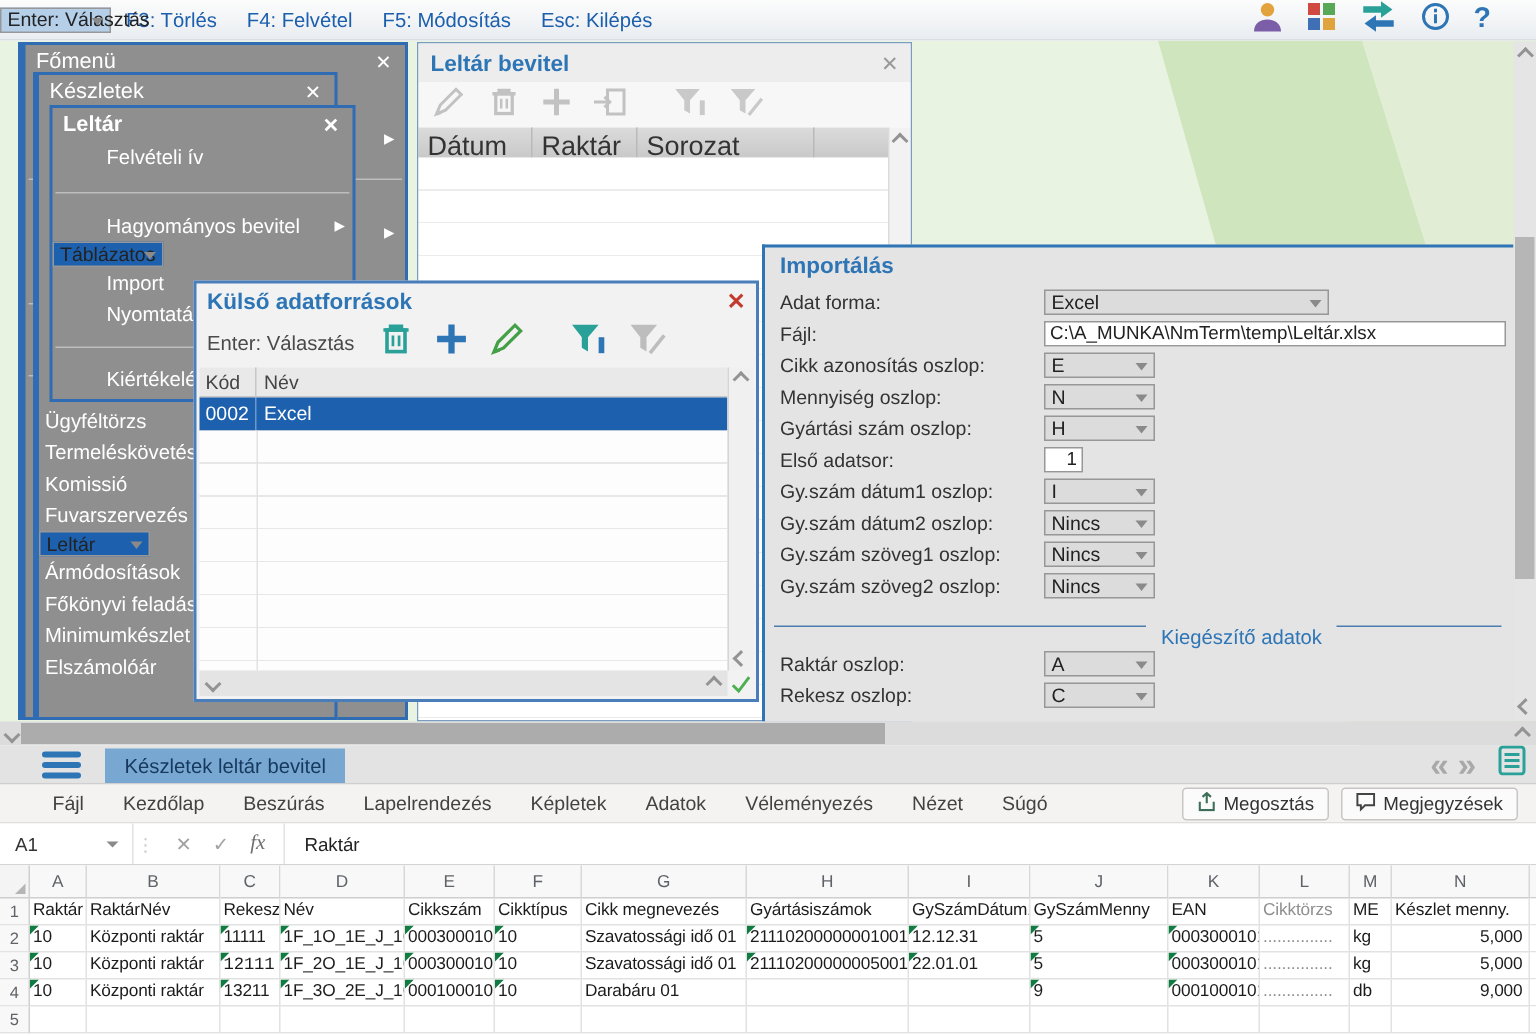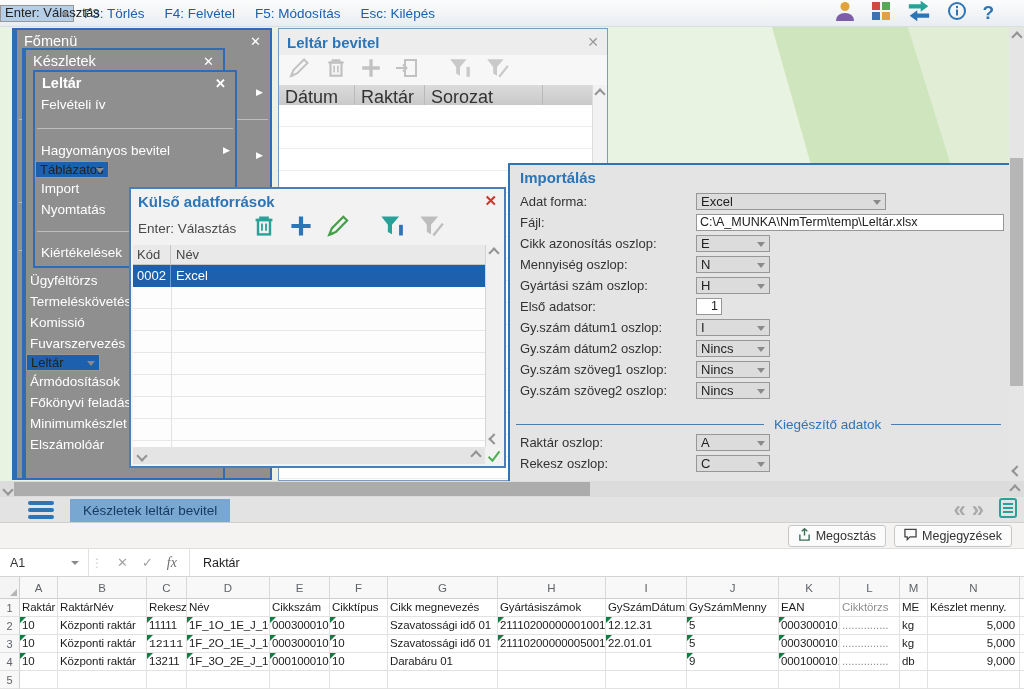--- a/index.html
+++ b/index.html
@@ -21,21 +21,21 @@
 .win{position:absolute;box-sizing:border-box;}
 .menuwin{background:#8f8f8f;border:2px solid #2f6cb3;}
 .win-fomenu{left:12px;top:28px;width:260px;height:452px;border-left-width:5px;z-index:1;}
 .win-keszletek{left:22px;top:48px;width:203px;height:432px;border-left-width:4px;z-index:2;}
 .win-leltar{left:33px;top:70px;width:204px;height:198px;z-index:3;}
 .mtitle{height:22px;display:flex;align-items:center;color:#fff;font-size:14.5px;padding:0 7px;}
 .mtitle .ttl{flex:1;white-space:nowrap;overflow:hidden;}
 .mclose{color:#fff;font-size:13px;padding:0 2px;}
 .m-item{height:21px;line-height:21px;color:#fff;font-size:13.5px;white-space:nowrap;overflow:hidden;}
 .kes-item{padding-left:4px;}
-.lel-item{padding-left:6px;position:relative;}
+.lel-item{padding-left:36px;position:relative;}
 .m-item.sel{background:#1d61ae;}
 .m-sep{position:relative;}
 .m-sep.s1{height:25px;} .m-sep.s2{height:22px;}
 .m-sep::after{content:"";position:absolute;left:2px;right:2px;top:50%;border-top:1px solid #bdbdbd;}
 .sub-arrow{position:absolute;right:5px;top:0;font-size:9px;}
 .fm-arrow{position:absolute;right:7px;font-size:9px;color:#fff;}
 .fm-line{position:absolute;left:2px;right:2px;border-top:1px solid #bdbdbd;}
 
 
 .win-lb{left:278px;top:28px;width:330px;height:453px;background:#fff;border:1px solid #7a9cc0;z-index:4;}
@@ -77,21 +77,21 @@
 #imp-fields{position:absolute;left:0;top:26px;right:0;}
 #imp-extra{position:absolute;left:0;top:267px;right:0;}
 .imp-row{height:21px;display:flex;align-items:center;padding-left:10px;font-size:13px;color:#333;}
 .imp-label{width:176px;white-space:nowrap;}
 .sel{position:relative;height:17px;line-height:16px;background:#dcdcdc;border:1px solid #979797;box-sizing:border-box;width:74px;padding-left:4px;font-size:13px;color:#222;white-space:nowrap;}
 .sel.wide{width:190px;}
 .sel::after{content:"";position:absolute;right:4px;top:6px;border-left:4px solid transparent;border-right:4px solid transparent;border-top:5px solid #8a8a8a;}
 .inp{height:17px;line-height:15px;background:#fff;border:1px solid #979797;box-sizing:border-box;font-size:12.5px;padding:0 3px;color:#222;white-space:nowrap;overflow:hidden;}
 .inp.file{width:308px;}
 .inp.tiny{width:26px;text-align:right;}
-.imp-sepline{position:absolute;left:6px;top:252px;right:8px;display:flex;align-items:center;color:#2e75b6;font-size:13.5px;}
+.imp-sepline{position:absolute;left:6px;top:252px;right:8px;display:flex;color:#2e75b6;font-size:13.5px;}
 .imp-sepline .l1{width:248px;border-top:1px solid #4d7db0;}
 .imp-sepline .txt{padding:0 10px;white-space:nowrap;}
 .imp-sepline .l2{flex:1;border-top:1px solid #4d7db0;}
 
 
 #vscroll{position:absolute;left:1009px;top:28px;width:15px;height:453px;background:#e5e5e5;z-index:8;}
 #vscroll .thumb{position:absolute;left:1px;right:1px;top:130px;height:228px;background:#b6b6b6;}
 #vscroll .chev{position:absolute;left:4px;}
 #hscroll{position:absolute;left:0;top:481px;width:1024px;height:16px;background:#dcdcdc;z-index:8;}
 #hscroll .thumb{position:absolute;left:14px;width:576px;top:1px;bottom:1px;background:#acacac;}
@@ -408,20 +408,31 @@
       <span class="chev-txt">«</span>
       <span class="chev-txt">»</span>
       <span style="margin-left:8px"><svg width="20" height="20" viewBox="0 0 20 20">
             <rect x="2" y="1" width="16" height="18" rx="2" fill="none" stroke="#2aa198" stroke-width="2"></rect>
             <path d="M5 6h10M5 10h10M5 14h10" stroke="#2aa198" stroke-width="2"></path>
           </svg></span>
     </div>
   </div>
 
   <div id="ribbon">
+    <div id="ribbon-tabs">
+        <div class="rtab">Fájl</div>
+        <div class="rtab">Kezdőlap</div>
+        <div class="rtab">Beszúrás</div>
+        <div class="rtab">Lapelrendezés</div>
+        <div class="rtab">Képletek</div>
+        <div class="rtab">Adatok</div>
+        <div class="rtab">Véleményezés</div>
+        <div class="rtab">Nézet</div>
+        <div class="rtab">Súgó</div>
+      </div>
     <div class="ribbon-right">
       <div class="rbtn">
         <span><svg width="13" height="13" viewBox="0 0 14 14">
               <path d="M7 1v7M4 3.5L7 .8l3 2.7" fill="none" stroke="#3c6e58" stroke-width="1.5"></path>
               <path d="M2 7v6h10V7" fill="none" stroke="#3c6e58" stroke-width="1.5"></path>
             </svg></span>
         <span>Megosztás</span>
       </div>
       <div class="rbtn">
         <span><svg width="13" height="13" viewBox="0 0 14 14">

